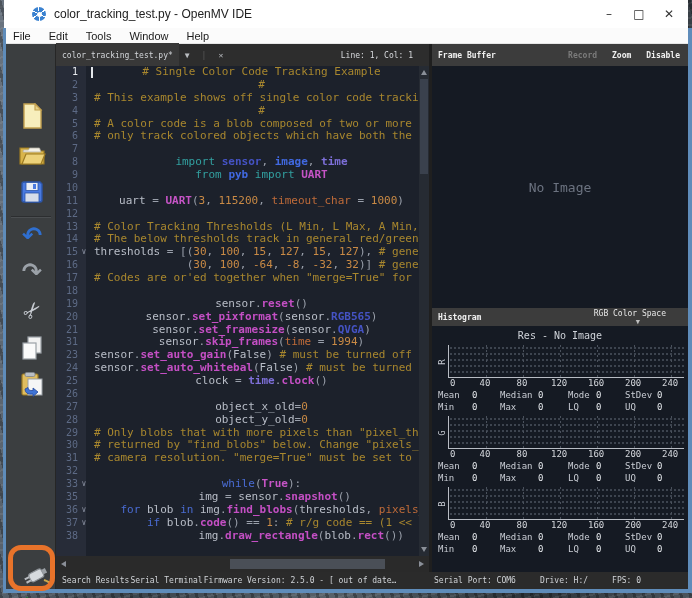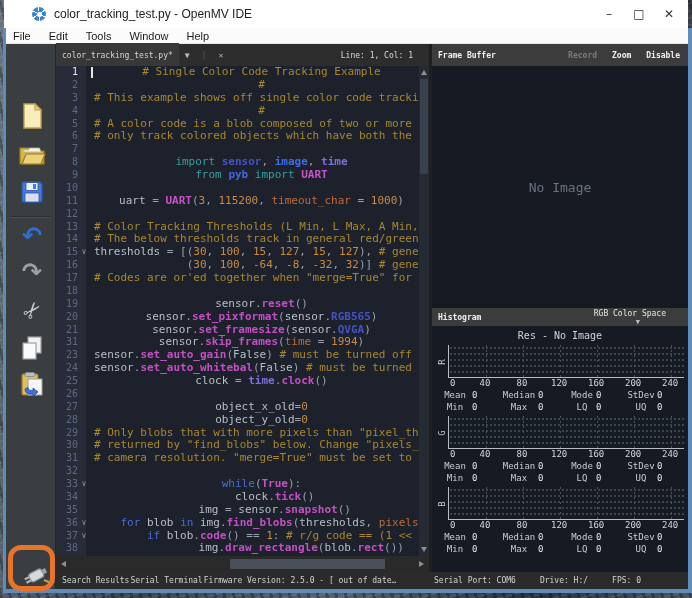--- a/index.html
+++ b/index.html
@@ -94,21 +94,21 @@
   .chart-block { margin-bottom:2px; }
   .plot-row { display:flex; margin-left:4px; }
   .ylab { width:12px; color:#c8ccd4; font-size:9px; display:flex; align-items:center; justify-content:center; }
   .ylab span { transform:rotate(-90deg); display:block; }
   .plot { position:relative; width:236px; height:33px; border-left:1px solid #b8bcc4; border-bottom:1px solid #b8bcc4;
     background-image:radial-gradient(#3d444f 0.8px, transparent 0.9px); background-size:4px 6px; }
   .vline { position:absolute; top:0; bottom:0; width:1px; background:repeating-linear-gradient(to bottom,#4a515c 0 2px, transparent 2px 5px); }
   .ticks { position:relative; height:12px; margin-left:16px; width:236px; color:#d4d7dc; font-size:9px; }
   .tick { position:absolute; top:0; }
   .srow { display:grid; grid-template-columns:62px 68px 57px 60px; padding-left:6px; height:12px; font-size:9px; color:#d4d7dc; }
-  .scell { display:flex;text-align:center; }
+  .scell { display:flex; }
   .scell .lab { color:#c9cdd4; }
   .scell:nth-child(1) .lab{width:34px} .scell:nth-child(2) .lab{width:38px}
   .scell:nth-child(3) .lab{width:28px} .scell:nth-child(4) .lab{width:32px}
   .scell .val { color:#e4e7eb; }
 
   
   #statusbar { position:absolute; left:56px; top:572px; width:632px; height:17px; background:#2b2b2b; display:flex; align-items:center; font-size:8px; color:#d0d3d7; }
   #status-left { display:flex; gap:1px; margin-left:6px; }
   #status-right { position:absolute; left:378px; display:flex; gap:24px; }
 
@@ -268,21 +268,20 @@
         <div class="line"><span class="ln">24</span><span class="fold"></span><span class="codetext"><span class="tok id">sensor</span><span class="tok pn">.</span><span class="tok meth">set_auto_whitebal</span><span class="tok pn">(</span><span class="tok id">False</span><span class="tok pn">) </span><span class="tok cm"># must be turned off</span></span></div>
         <div class="line"><span class="ln">25</span><span class="fold"></span><span class="codetext"><span class="tok id">clock </span><span class="tok pn">= </span><span class="tok mod3">time</span><span class="tok pn">.</span><span class="tok meth">clock</span><span class="tok pn">()</span></span></div>
         <div class="line"><span class="ln">26</span><span class="fold"></span><span class="codetext"></span></div>
         <div class="line"><span class="ln">27</span><span class="fold"></span><span class="codetext"><span class="tok id">object_x_old</span><span class="tok pn">=</span><span class="tok num">0</span></span></div>
         <div class="line"><span class="ln">28</span><span class="fold"></span><span class="codetext"><span class="tok id">object_y_old</span><span class="tok pn">=</span><span class="tok num">0</span></span></div>
         <div class="line"><span class="ln">29</span><span class="fold"></span><span class="codetext"><span class="tok cm"># Only blobs that with more pixels than "pixel_thres</span></span></div>
         <div class="line"><span class="ln">30</span><span class="fold"></span><span class="codetext"><span class="tok cm"># returned by "find_blobs" below. Change "pixels_thr</span></span></div>
         <div class="line"><span class="ln">31</span><span class="fold"></span><span class="codetext"><span class="tok cm"># camera resolution. "merge=True" must be set to mer</span></span></div>
         <div class="line"><span class="ln">32</span><span class="fold"></span><span class="codetext"></span></div>
         <div class="line"><span class="ln">33</span><span class="fold">∨</span><span class="codetext"><span class="tok flow">while</span><span class="tok pn">(</span><span class="tok cls">True</span><span class="tok pn">):</span></span></div>
-        <div class="line"><span class="ln">34</span><span class="fold"></span><span class="codetext"><span class="tok pn">    </span><span class="tok id">clock</span><span class="tok pn">.</span><span class="tok meth">tick</span><span class="tok pn">()</span></span></div>
         <div class="line"><span class="ln">35</span><span class="fold"></span><span class="codetext"><span class="tok pn">    </span><span class="tok id">img </span><span class="tok pn">= </span><span class="tok id">sensor</span><span class="tok pn">.</span><span class="tok meth">snapshot</span><span class="tok pn">()</span></span></div>
         <div class="line"><span class="ln">36</span><span class="fold">∨</span><span class="codetext"><span class="tok pn">    </span><span class="tok flow">for</span><span class="tok id"> blob </span><span class="tok flow">in</span><span class="tok id"> img</span><span class="tok pn">.</span><span class="tok meth">find_blobs</span><span class="tok pn">(</span><span class="tok id">thresholds</span><span class="tok pn">, </span><span class="tok karg">pixels_th</span></span></div>
         <div class="line"><span class="ln">37</span><span class="fold">∨</span><span class="codetext"><span class="tok pn">        </span><span class="tok flow">if</span><span class="tok id"> blob</span><span class="tok pn">.</span><span class="tok meth">code</span><span class="tok pn">() == </span><span class="tok num">1</span><span class="tok pn">: </span><span class="tok cm"># r/g code == (1 &lt;&lt; 1)</span></span></div>
         <div class="line"><span class="ln">38</span><span class="fold"></span><span class="codetext"><span class="tok pn">            </span><span class="tok id">img</span><span class="tok pn">.</span><span class="tok meth">draw_rectangle</span><span class="tok pn">(</span><span class="tok id">blob</span><span class="tok pn">.</span><span class="tok meth">rect</span><span class="tok pn">())</span></span></div>
       </div>
   </div>
   <div id="vscroll">
     <div id="vthumb"></div>
     <div class="sb-arrow" id="vs-up"></div>
     <div class="sb-arrow" id="vs-dn"></div>

